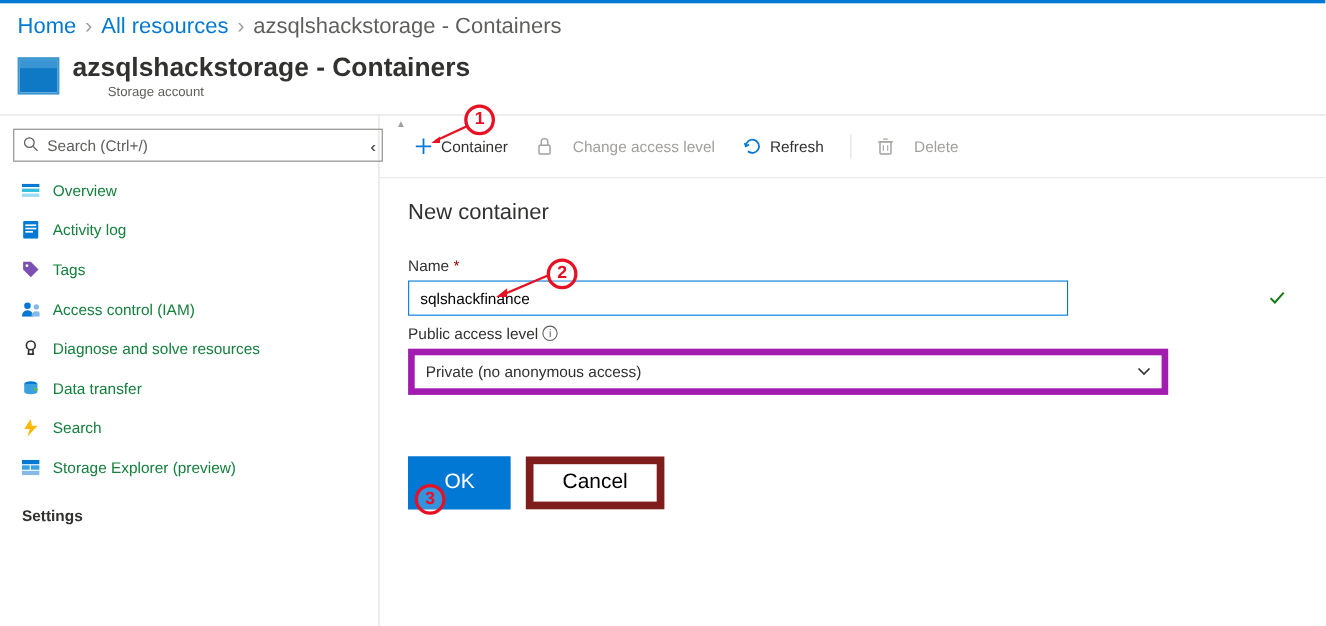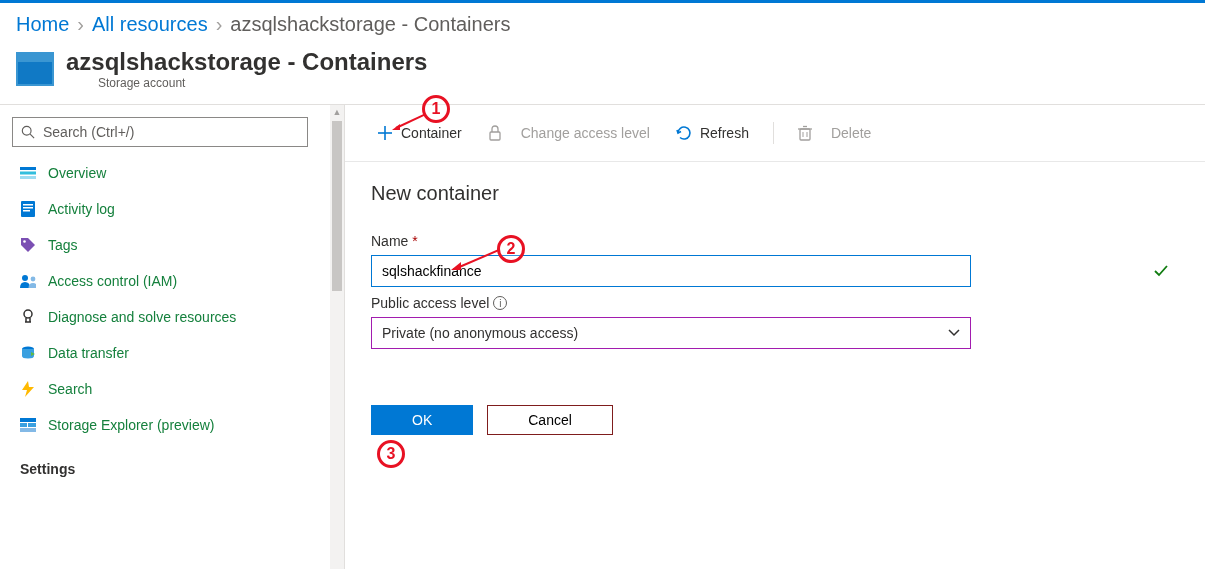--- a/index.html
+++ b/index.html
@@ -21,21 +21,21 @@
 
   
   .main { display: flex; height: calc(100% - 100px); }
   .left { width: 345px; border-right: 1px solid #e1dfdd; display:flex; position:relative; }
   .left-inner { padding: 12px 8px 0 12px; flex:1; }
   .collapse-chevron { position:absolute; right:6px; top:20px; color:#605e5c; font-size:14px; letter-spacing:-4px; cursor:pointer; }
   .scroll-gutter { width:14px; background:#f3f2f1; position:relative; margin-left:4px; }
   .scroll-up-arrow { position:absolute; top:2px; left:0; right:0; text-align:center; font-size:9px; color:#a19f9d; }
   .scroll-thumb { position:absolute; top:16px; left:2px; right:2px; height:170px; background:#c8c6c4; }
 
-  .search-box { display:flex; align-items:center; gap:8px; border:1px solid #8a8886; padding:6px 8px; width: 296px; margin-bottom:8px; color:#605e5c; }
+  .search-box { display:flex; align-items:flex-start; gap:8px; border:1px solid #8a8886; padding:6px 8px; width: 336px; margin-bottom:8px; color:#605e5c; }
   .search-box svg { flex:none; }
   .search-box input { border:none; outline:none; flex:1; font-size:14px; color:#323130; background:transparent; }
   .search-box input::placeholder { color:#605e5c; }
 
   .nav-list { list-style:none; margin-top:8px; }
   .nav-list li { display:flex; align-items:flex-start; gap:12px; padding:10px 8px; cursor:pointer; color:#15803d; font-size:14px; }
   .nav-list .ic { width:16px; height:16px; display:flex; align-items:center; justify-content:center; }
   .section-label { font-size:14px; font-weight:600; padding:18px 8px 6px; color:#323130; }
 
   
@@ -45,24 +45,24 @@
   .tbtn.disabled { color:#a19f9d; cursor:default;gap:19px; }
   .tsep { width:1px; height:22px; background:#e1dfdd; margin:0 6px; }
 
   .panel { padding: 20px 26px; max-width: 980px; }
   .panel h2 { font-size: 20px; font-weight: 400; margin-bottom: 28px; color:#323130; }
   .field-label { font-size:14px; color:#323130; margin-bottom:6px; display:flex; align-items:center; gap:4px; }
   .req { color:#a80000; }
   .text-input-wrap { position:relative; margin-bottom:8px; }
   .text-input { width: 600px; border:1px solid #0078d4; padding:7px 32px 7px 10px; font-size:14px; outline:none; }
   .valid-check { position:absolute; right:10px; top:8px; color:#107c10; }
-  .select-wrap { width:600px; border:1px solid #a21caf; padding:7px 10px; display:flex; align-items:center; justify-content:space-between; color:#323130; cursor:pointer; }
+  .select-wrap { width:691px; border:6px solid #a21caf; padding:7px 10px; display:flex; align-items:center; justify-content:space-between; color:#323130; cursor:pointer; }
 
   .btn-row { display:flex; gap:14px; margin-top:56px; }
-  .btn { padding:6px 40px; font-size:14px; cursor:pointer; border:1px solid #7f1d1d; background:#fff; }
+  .btn { padding:6px 26px; font-size:19px; cursor:pointer; border:7px solid #7f1d1d; background:#fff; }
   .btn.primary { background:#0078d4; color:#fff; border-color:#0078d4; }
 
   
   .anno { position:absolute; width:28px; height:28px; border:3px solid #e81123; border-radius:50%; color:#e81123; font-weight:700; font-size:16px; display:flex; align-items:center; justify-content:center; pointer-events:none; background:rgba(255,255,255,0.2); }
   .arrow { position:absolute; pointer-events:none; }
 
   .info-icon { width:14px; height:14px; border:1px solid #605e5c; border-radius:50%; display:inline-flex; align-items:center; justify-content:center; font-size:10px; color:#605e5c; }
   .chevd { font-size:12px; color:#323130; }
 </style>
 </head>

